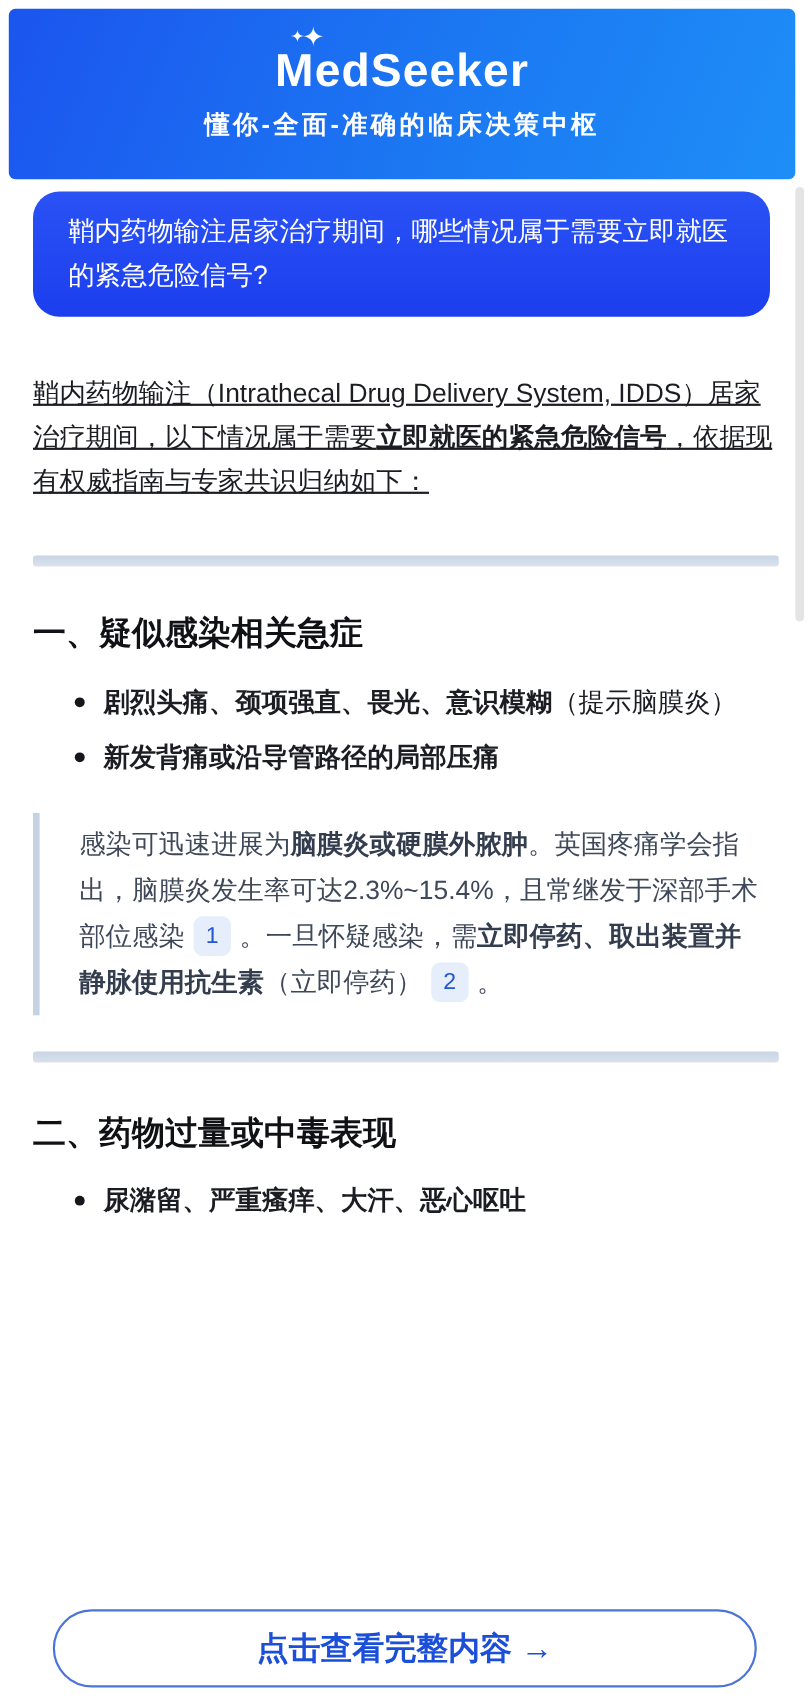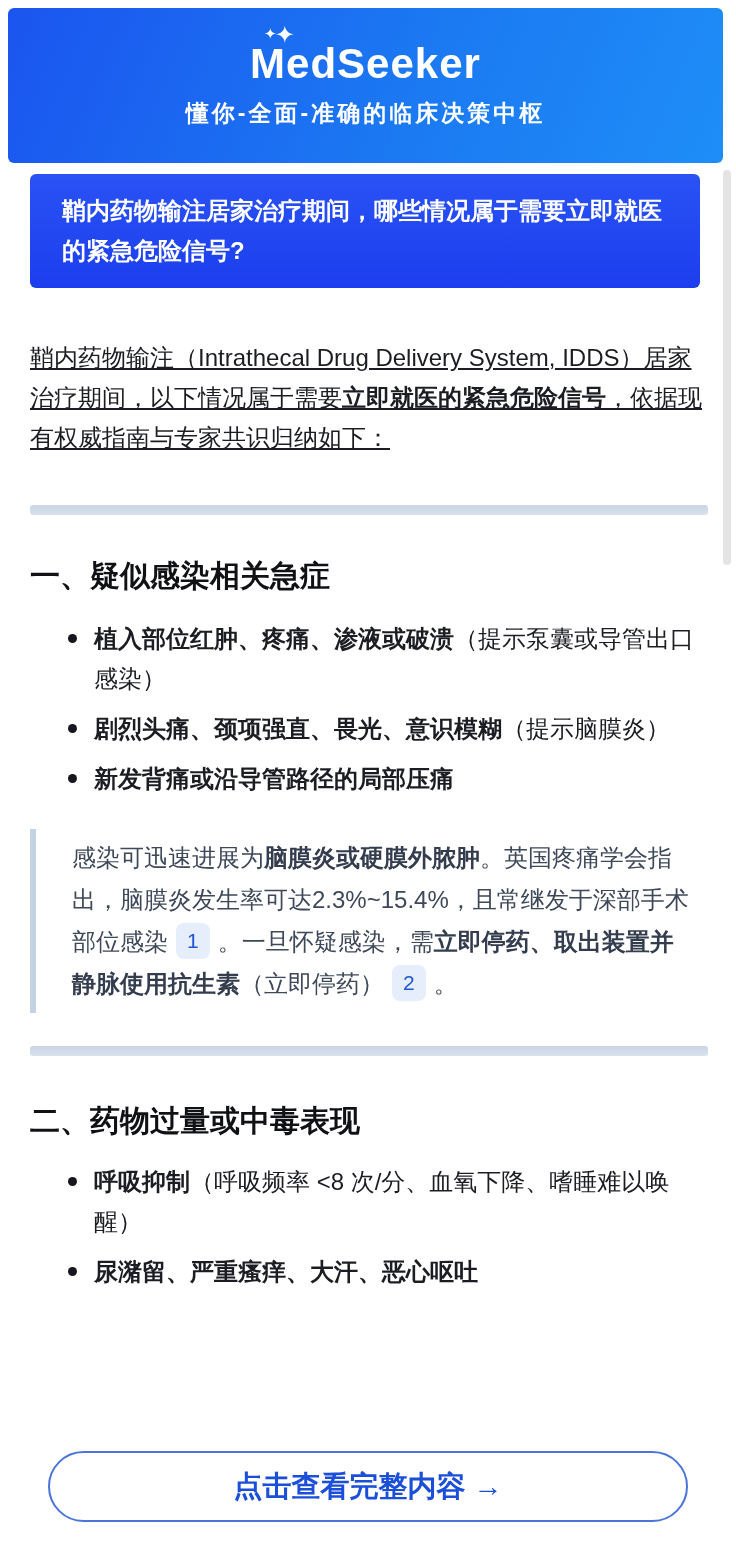--- a/index.html
+++ b/index.html
@@ -15,23 +15,23 @@
   .sparkles{position:absolute;top:-20px;left:14px;}
   .sparkle-small{font-size:15px;position:relative;top:-4px;}
   .sparkle-big{font-size:24px;margin-left:-2px;}
   .tagline{margin-top:13px;font-size:23px;font-weight:700;letter-spacing:3px;}
 
   
   .scroll-thumb{position:absolute;top:170px;right:5px;width:8px;height:395px;
     border-radius:4px;background:#e4e4e7;}
 
   
-  .bubble{margin:11px 36px 0 30px;padding:17px 32px;border-radius:6px;
+  .bubble{margin:11px 36px 0 30px;padding:17px 32px;border-radius:24px;
     background:linear-gradient(180deg,#2a52f5 0%,#1c3eee 100%);
-    color:#fff;font-size:24px;line-height:40px;font-weight:700;}
+    color:#fff;font-size:24px;line-height:40px;font-weight:400;}
 
   
   .intro{margin:50px 30px 0;font-size:24px;line-height:40px;color:#1b1d22;text-decoration:underline;}
   .intro b{font-weight:700;}
   .divider{margin:47px 28px 0 30px;height:10px;border-radius:3px;
     background:linear-gradient(180deg,#c9d5e5,#d9e2ee);}
   .divider.d2{margin-top:33px;}
   .section-heading{margin:40px 30px 0;font-size:30px;line-height:42px;font-weight:700;color:#101114;}
   .section-heading.h2{margin-top:44px;}
 
@@ -43,21 +43,21 @@
   .bullet-item b{font-weight:700;}
 
   
   .callout{margin:30px 40px 0 30px;border-left:6px solid #c5d2e2;padding:8px 0 8px 36px;
     font-size:24px;line-height:42px;color:#3e4859;}
   .seg-bold{font-weight:700;color:#333d4e;}
   .cite{display:inline-block;background:#e6eefc;color:#2255d4;border-radius:8px;
     padding:1px 11px;font-size:21px;line-height:34px;margin:0 8px;vertical-align:2px;}
 
   
-  .bottom-overlay{position:absolute;left:0;bottom:16px;width:736px;height:98px;background:#ffffff;}
+  .bottom-overlay{position:absolute;left:0;bottom:4px;width:736px;height:98px;background:#ffffff;}
   .cta{display:block;margin:12px auto 0;width:640px;height:71px;border-radius:36px;
     border:2px solid #4a74d8;background:#ffffff;color:#1b4fd9;font-size:29px;font-weight:600;
     font-family:inherit;cursor:pointer;}
 </style>
 </head>
 <body>
 
 <div class="header">
   <div class="logo-row">
     <span class="sparkles"><span class="sparkle-small">✦</span><span class="sparkle-big">✦</span></span>
@@ -73,32 +73,30 @@
 </div>
 
 <p class="intro">
   <span>鞘内药物输注（Intrathecal Drug Delivery System, IDDS）居家治疗期间，以下情况属于需要</span><b>立即就医的紧急危险信号</b><span>，依据现有权威指南与专家共识归纳如下：</span>
 </p>
 
 <div class="divider"></div>
 
 <h2 class="section-heading">一、疑似感染相关急症</h2>
 <ul class="bullets">
-    <li class="bullet-item"><b>植入部位红肿、疼痛、渗液或破溃</b><span>（提示泵囊或导管出口感染）</span></li>
     <li class="bullet-item"><b>剧烈头痛、颈项强直、畏光、意识模糊</b><span>（提示脑膜炎）</span></li>
     <li class="bullet-item"><b>新发背痛或沿导管路径的局部压痛</b></li>
   </ul>
 
 <div class="callout">
   <span><span>感染可迅速进展为</span><span class="seg-bold">脑膜炎或硬膜外脓肿</span><span>。英国疼痛学会指出，脑膜炎发生率可达2.3%~15.4%，且常继发于深部手术部位感染</span><span class="cite">1</span><span>。一旦怀疑感染，需</span><span class="seg-bold">立即停药、取出装置并静脉使用抗生素</span><span>（立即停药）</span><span class="cite">2</span><span>。</span></span>
 </div>
 
 <div class="divider d2"></div>
 
 <h2 class="section-heading h2">二、药物过量或中毒表现</h2>
 <ul class="bullets second">
-    <li class="bullet-item"><b>呼吸抑制</b><span>（呼吸频率 &lt;8 次/分、血氧下降、嗜睡难以唤醒）</span></li>
     <li class="bullet-item"><b>尿潴留、严重瘙痒、大汗、恶心呕吐</b></li>
   </ul>
 
 <div class="bottom-overlay">
   <button class="cta">点击查看完整内容 →</button>
 </div>
 
 </body></html>

